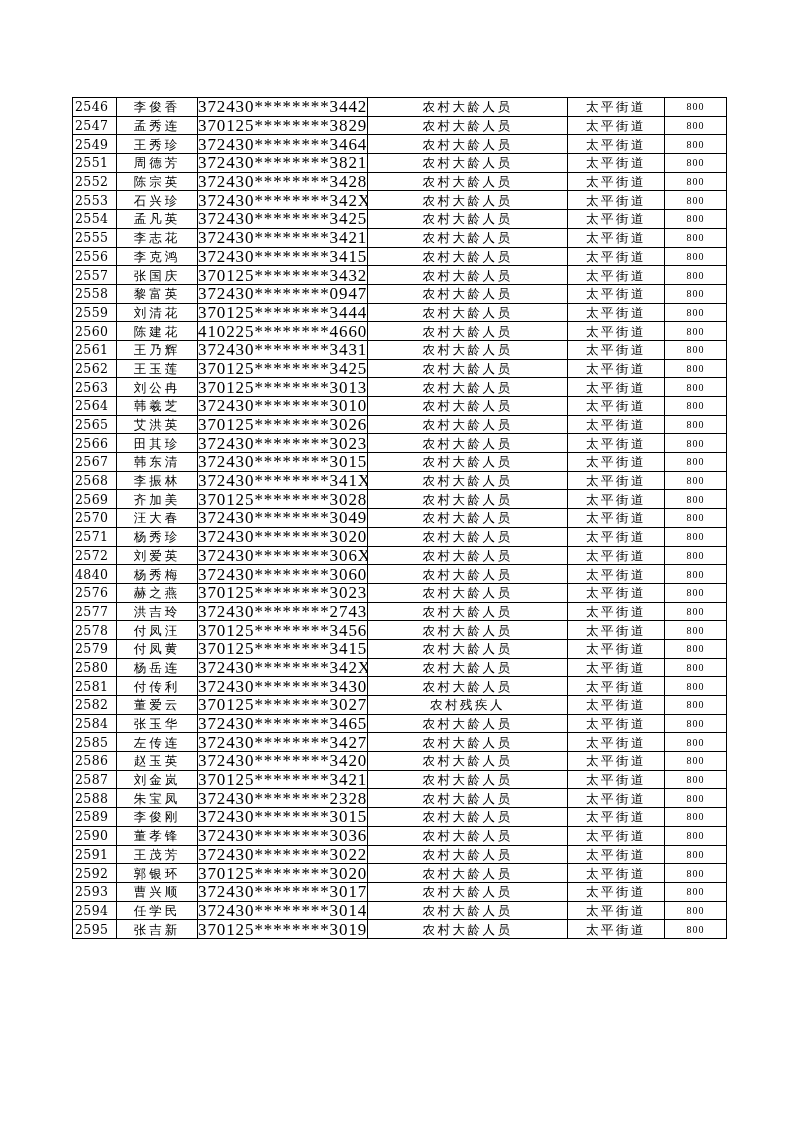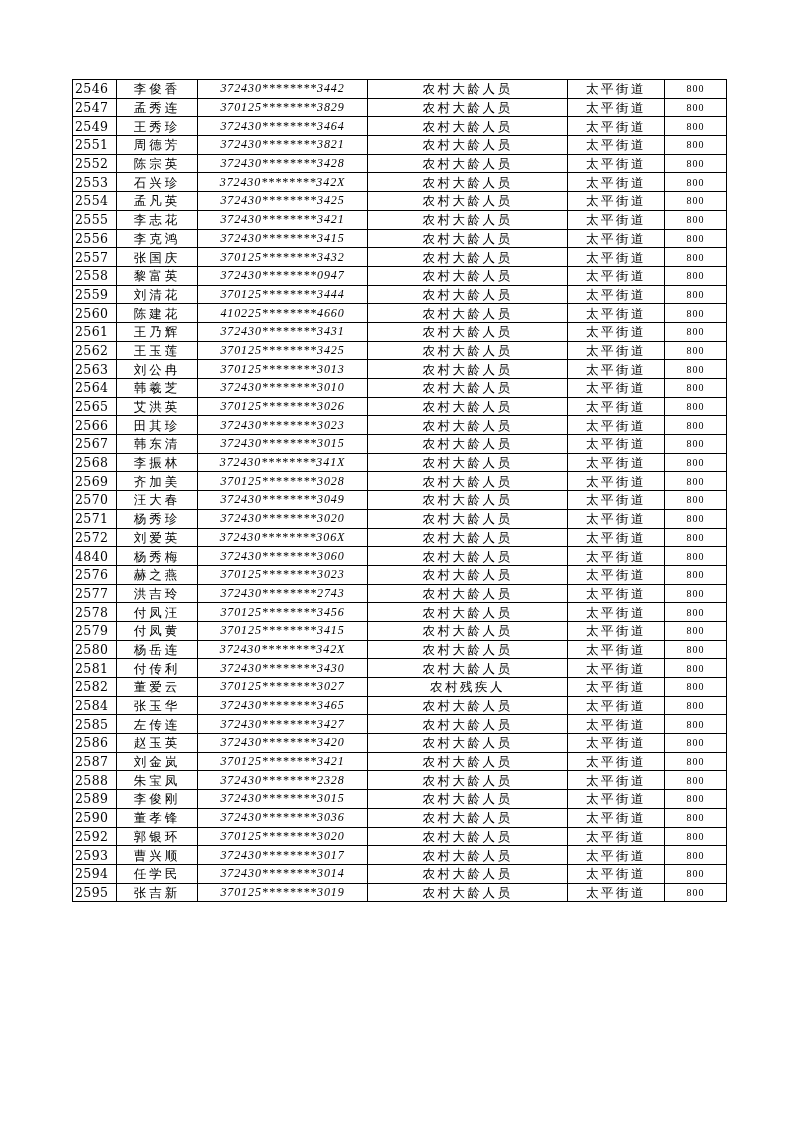--- a/index.html
+++ b/index.html
@@ -11,39 +11,39 @@
       width: 800px;
       height: 1131px;
       position: relative;
       overflow: hidden;
       font-family: "DejaVu Serif", "Liberation Serif", serif;
       color: #000;
     }
     .page-table {
       position: absolute;
       left: 72px;
-      top: 79px;
+      top: 97px;
       border-collapse: collapse;
       table-layout: fixed;
       width: 654px;
     }
     .page-table td {
       border: 1px solid #000;
       height: 17.7px;
       padding: 0;
       font-size: 12.5px;
       line-height: 17px;
       text-align: center;
       white-space: nowrap;
       overflow: hidden;
       letter-spacing: 0.6px;
     }
     .page-table td.c-no { text-align: left; padding-left: 2px; letter-spacing: 0.4px; }
     .page-table td.c-name { letter-spacing: 3px; }
-    .page-table td.c-id { letter-spacing: 0.9px; font-family: "Liberation Serif", serif; font-size: 12px; font-style: italic; }
+    .page-table td.c-id { letter-spacing: 0.9px; font-family: "Liberation Serif", serif; font-size: 17px; }
     .page-table td.c-cat { letter-spacing: 2.5px; }
     .page-table td.c-street { letter-spacing: 2.5px; }
     .page-table td.c-amt { letter-spacing: 1px; font-family: "Liberation Serif", serif; font-size: 10px; }
     col.w-no { width: 44px; }
     col.w-name { width: 81px; }
     col.w-id { width: 170px; }
     col.w-cat { width: 200px; }
     col.w-street { width: 97px; }
     col.w-amt { width: 62px; }
   </style>
@@ -374,20 +374,28 @@
       </tr>
       <tr>
         <td class="c-no">2590</td>
         <td class="c-name">董孝锋</td>
         <td class="c-id">372430********3036</td>
         <td class="c-cat">农村大龄人员</td>
         <td class="c-street">太平街道</td>
         <td class="c-amt">800</td>
       </tr>
       <tr>
+        <td class="c-no">2591</td>
+        <td class="c-name">王茂芳</td>
+        <td class="c-id">372430********3022</td>
+        <td class="c-cat">农村大龄人员</td>
+        <td class="c-street">太平街道</td>
+        <td class="c-amt">800</td>
+      </tr>
+      <tr>
         <td class="c-no">2592</td>
         <td class="c-name">郭银环</td>
         <td class="c-id">370125********3020</td>
         <td class="c-cat">农村大龄人员</td>
         <td class="c-street">太平街道</td>
         <td class="c-amt">800</td>
       </tr>
       <tr>
         <td class="c-no">2593</td>
         <td class="c-name">曹兴顺</td>

